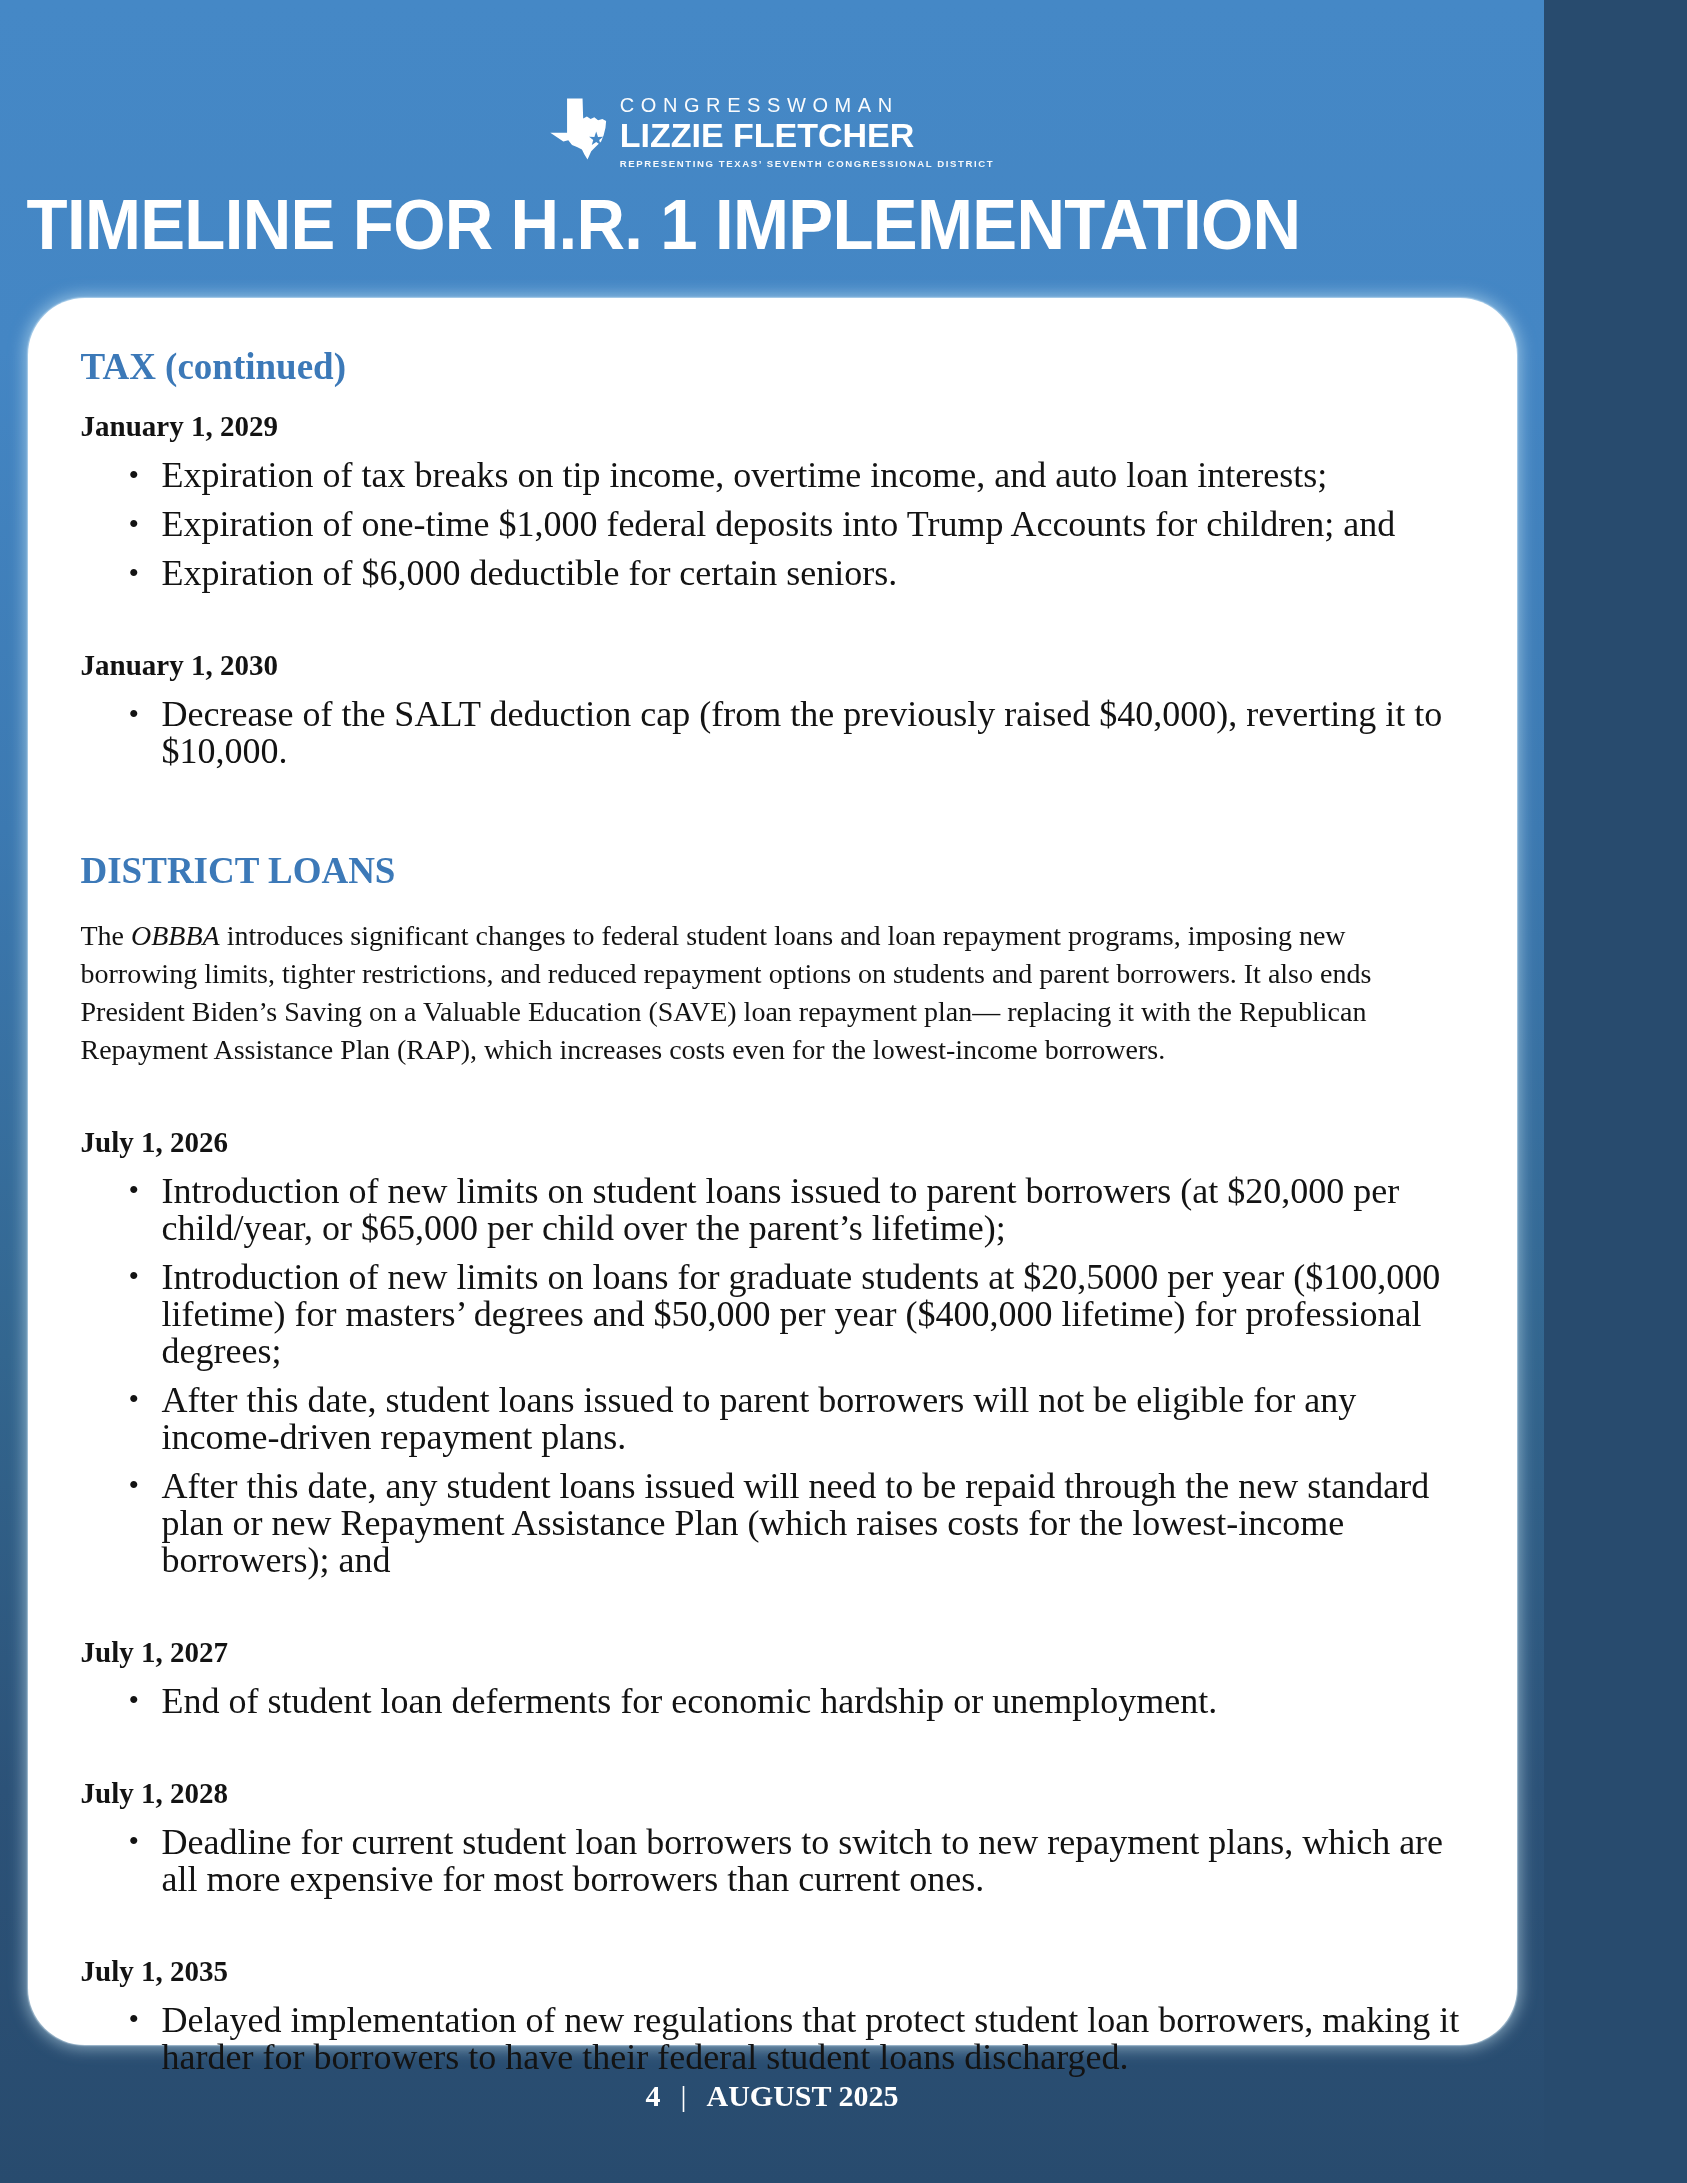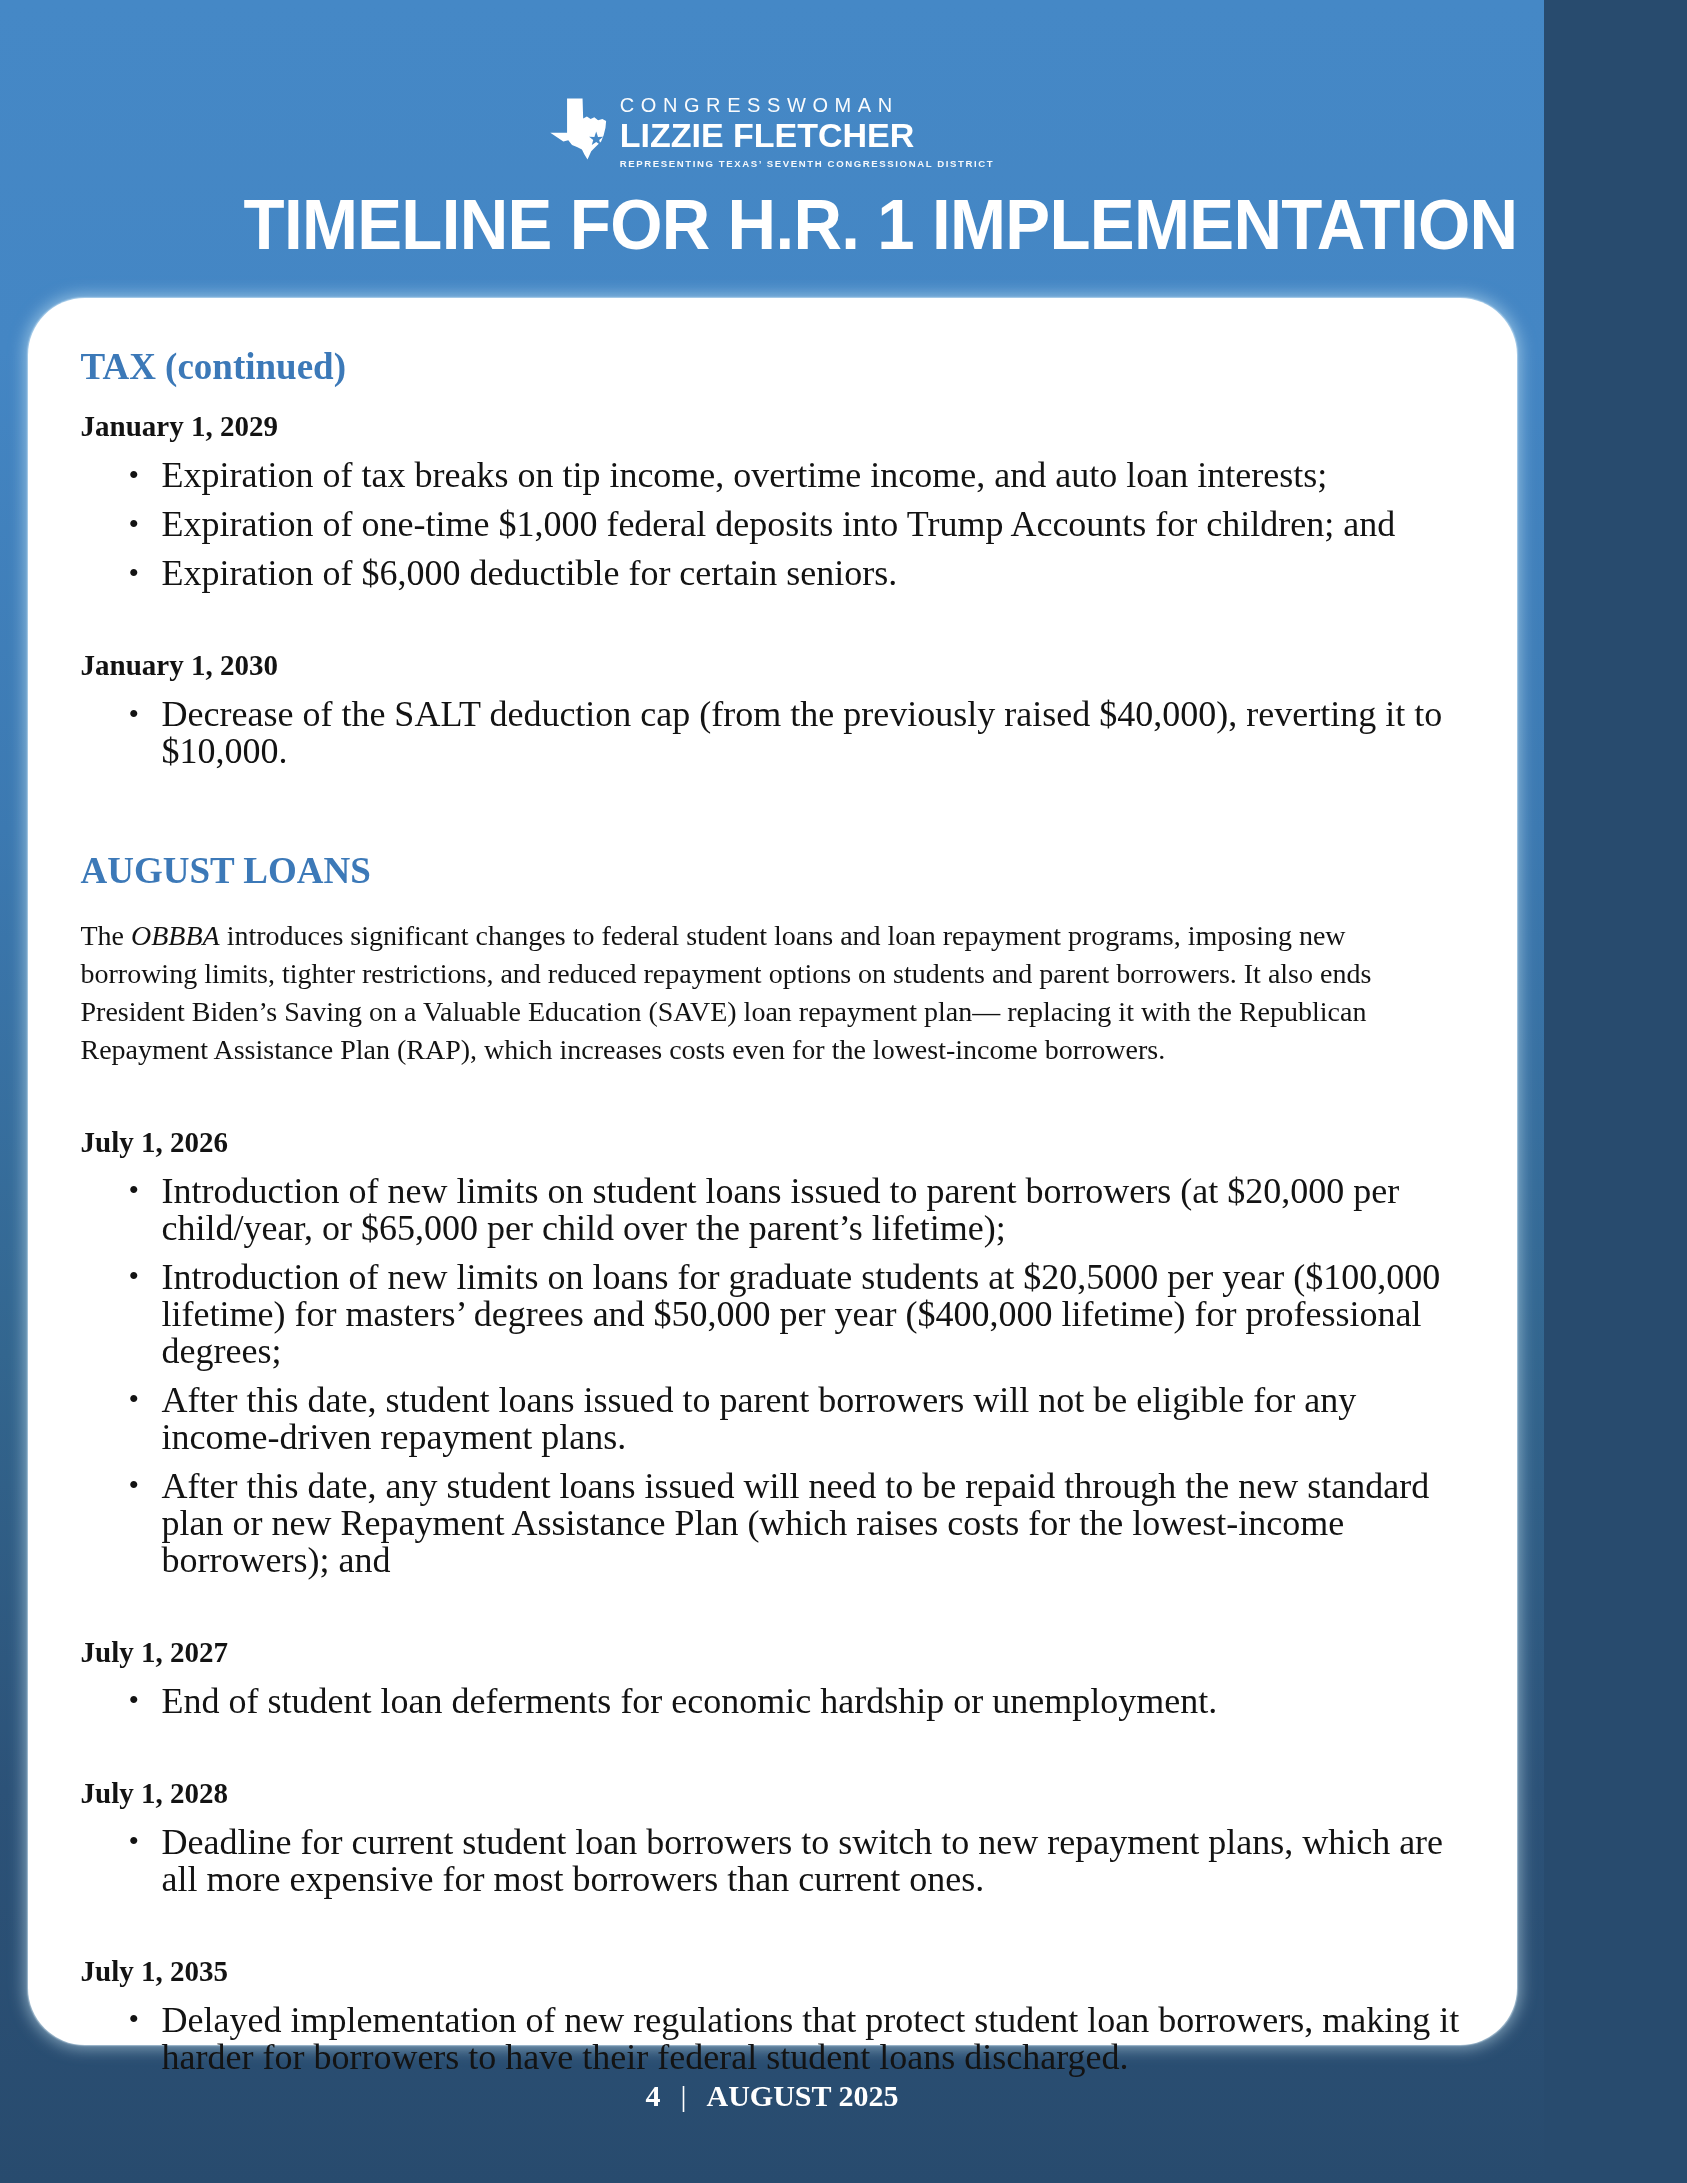--- a/index.html
+++ b/index.html
@@ -9,21 +9,21 @@
     font-family:"Liberation Serif","DejaVu Serif",serif;
   }
   
   .masthead{position:relative;height:298px;color:#ffffff;font-family:"Liberation Sans","DejaVu Sans",sans-serif;}
   .logo{position:absolute;top:95px;left:50%;transform:translateX(-50%);display:flex;align-items:flex-start;gap:8px;}
   .texas-svg{width:62px;height:62px;margin-top:2.6px;flex:none;}
   .logo-text{display:flex;flex-direction:column;align-items:flex-start;}
   .logo-line1{font-size:20px;font-weight:400;letter-spacing:6.6px;line-height:1;white-space:nowrap;opacity:.97;}
   .logo-line2{font-size:34px;font-weight:700;letter-spacing:0;line-height:1.02;margin-top:2.6px;white-space:nowrap;}
   .logo-line3{font-size:9.6px;font-weight:700;letter-spacing:1.6px;margin-top:5.3px;white-space:nowrap;opacity:.95;}
-  .page-title{position:absolute;left:0;right:0;top:190px;margin:0;text-align:right;
+  .page-title{position:absolute;left:0;right:0;top:190px;margin:0;text-align:left;
     font-size:70px;font-weight:700;line-height:1;letter-spacing:-0.7px;color:#fff;}
   .title-inner{display:inline-block;transform:scaleX(.96);transform-origin:center;}
   
   .card{
     position:relative;margin:0 auto;width:1489px;height:1747px;box-sizing:border-box;
     background:#ffffff;border-radius:57px;padding:37px 53px 0 53px;color:#131313;
     box-shadow:0 0 16px 2.6px rgba(214,240,252,.55), 0 0 1.3px 0.7px rgba(232,246,255,.5);
   }
   .section-heading{margin:78px 0 0;font-size:37px;line-height:1.25;font-weight:700;color:#3c79b8;}
   .section-heading:first-child{margin-top:9.3px;}
@@ -66,21 +66,21 @@
         <h3 class="date-heading">January 1, 2029</h3>
         <ul class="bullets">
           <li>Expiration of tax breaks on tip income, overtime income, and auto loan interests;</li>
           <li>Expiration of one-time $1,000 federal deposits into Trump Accounts for children; and</li>
           <li>Expiration of $6,000 deductible for certain seniors.</li>
         </ul>
         <h3 class="date-heading">January 1, 2030</h3>
         <ul class="bullets">
           <li>Decrease of the SALT deduction cap (from the previously raised $40,000), reverting it to $10,000.</li>
         </ul>
-        <h2 class="section-heading">AUGUST LOANS</h2>
+        <h2 class="section-heading">DISTRICT LOANS</h2>
         <p class="intro">The <i>OBBBA</i> introduces significant changes to federal student loans and loan repayment programs, imposing new borrowing limits, tighter restrictions, and reduced repayment options on students and parent borrowers.  It also ends President Biden’s Saving on a Valuable Education (SAVE) loan repayment plan— replacing it with the Republican Repayment Assistance Plan (RAP), which increases costs even for the lowest-income borrowers.</p>
         <h3 class="date-heading">July 1, 2026</h3>
         <ul class="bullets">
           <li>Introduction of new limits on student loans issued to parent borrowers (at $20,000 per child/year, or $65,000 per child over the parent’s lifetime);</li>
           <li>Introduction of new limits on loans for graduate students at $20,5000 per year ($100,000 lifetime) for masters’ degrees and $50,000 per year ($400,000 lifetime) for professional degrees;</li>
           <li>After this date, student loans issued to parent borrowers will not be eligible for any income-driven repayment plans.</li>
           <li>After this date, any student loans issued will need to be repaid through the new standard plan or new Repayment Assistance Plan (which raises costs for the lowest-income borrowers); and</li>
         </ul>
         <h3 class="date-heading">July 1, 2027</h3>
         <ul class="bullets">

